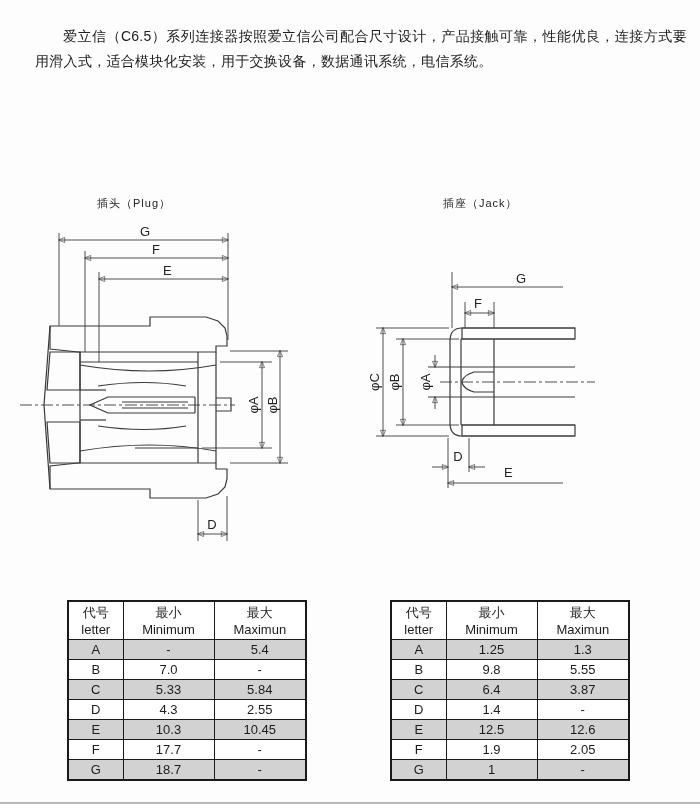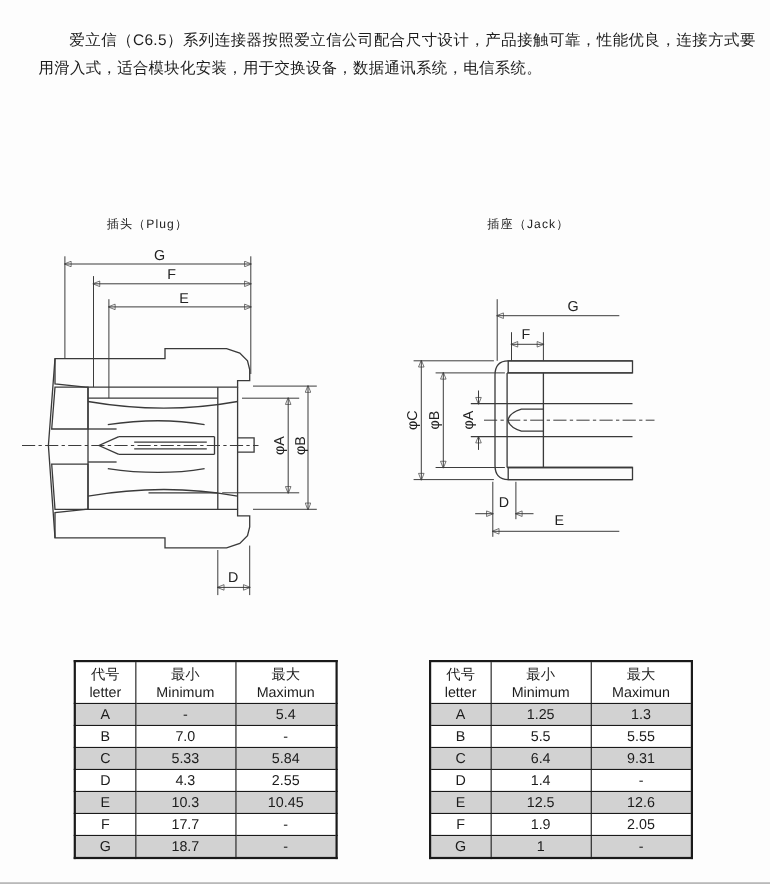--- a/index.html
+++ b/index.html
@@ -247,27 +247,27 @@
       </tr>
     </thead>
     <tbody>
       <tr>
           <td>A</td>
           <td>1.25</td>
           <td>1.3</td>
         </tr>
       <tr>
           <td>B</td>
-          <td>5.5</td>
+          <td>9.8</td>
           <td>5.55</td>
         </tr>
       <tr>
           <td>C</td>
           <td>6.4</td>
-          <td>9.31</td>
+          <td>3.87</td>
         </tr>
       <tr>
           <td>D</td>
           <td>1.4</td>
           <td>-</td>
         </tr>
       <tr>
           <td>E</td>
           <td>12.5</td>
           <td>12.6</td>

